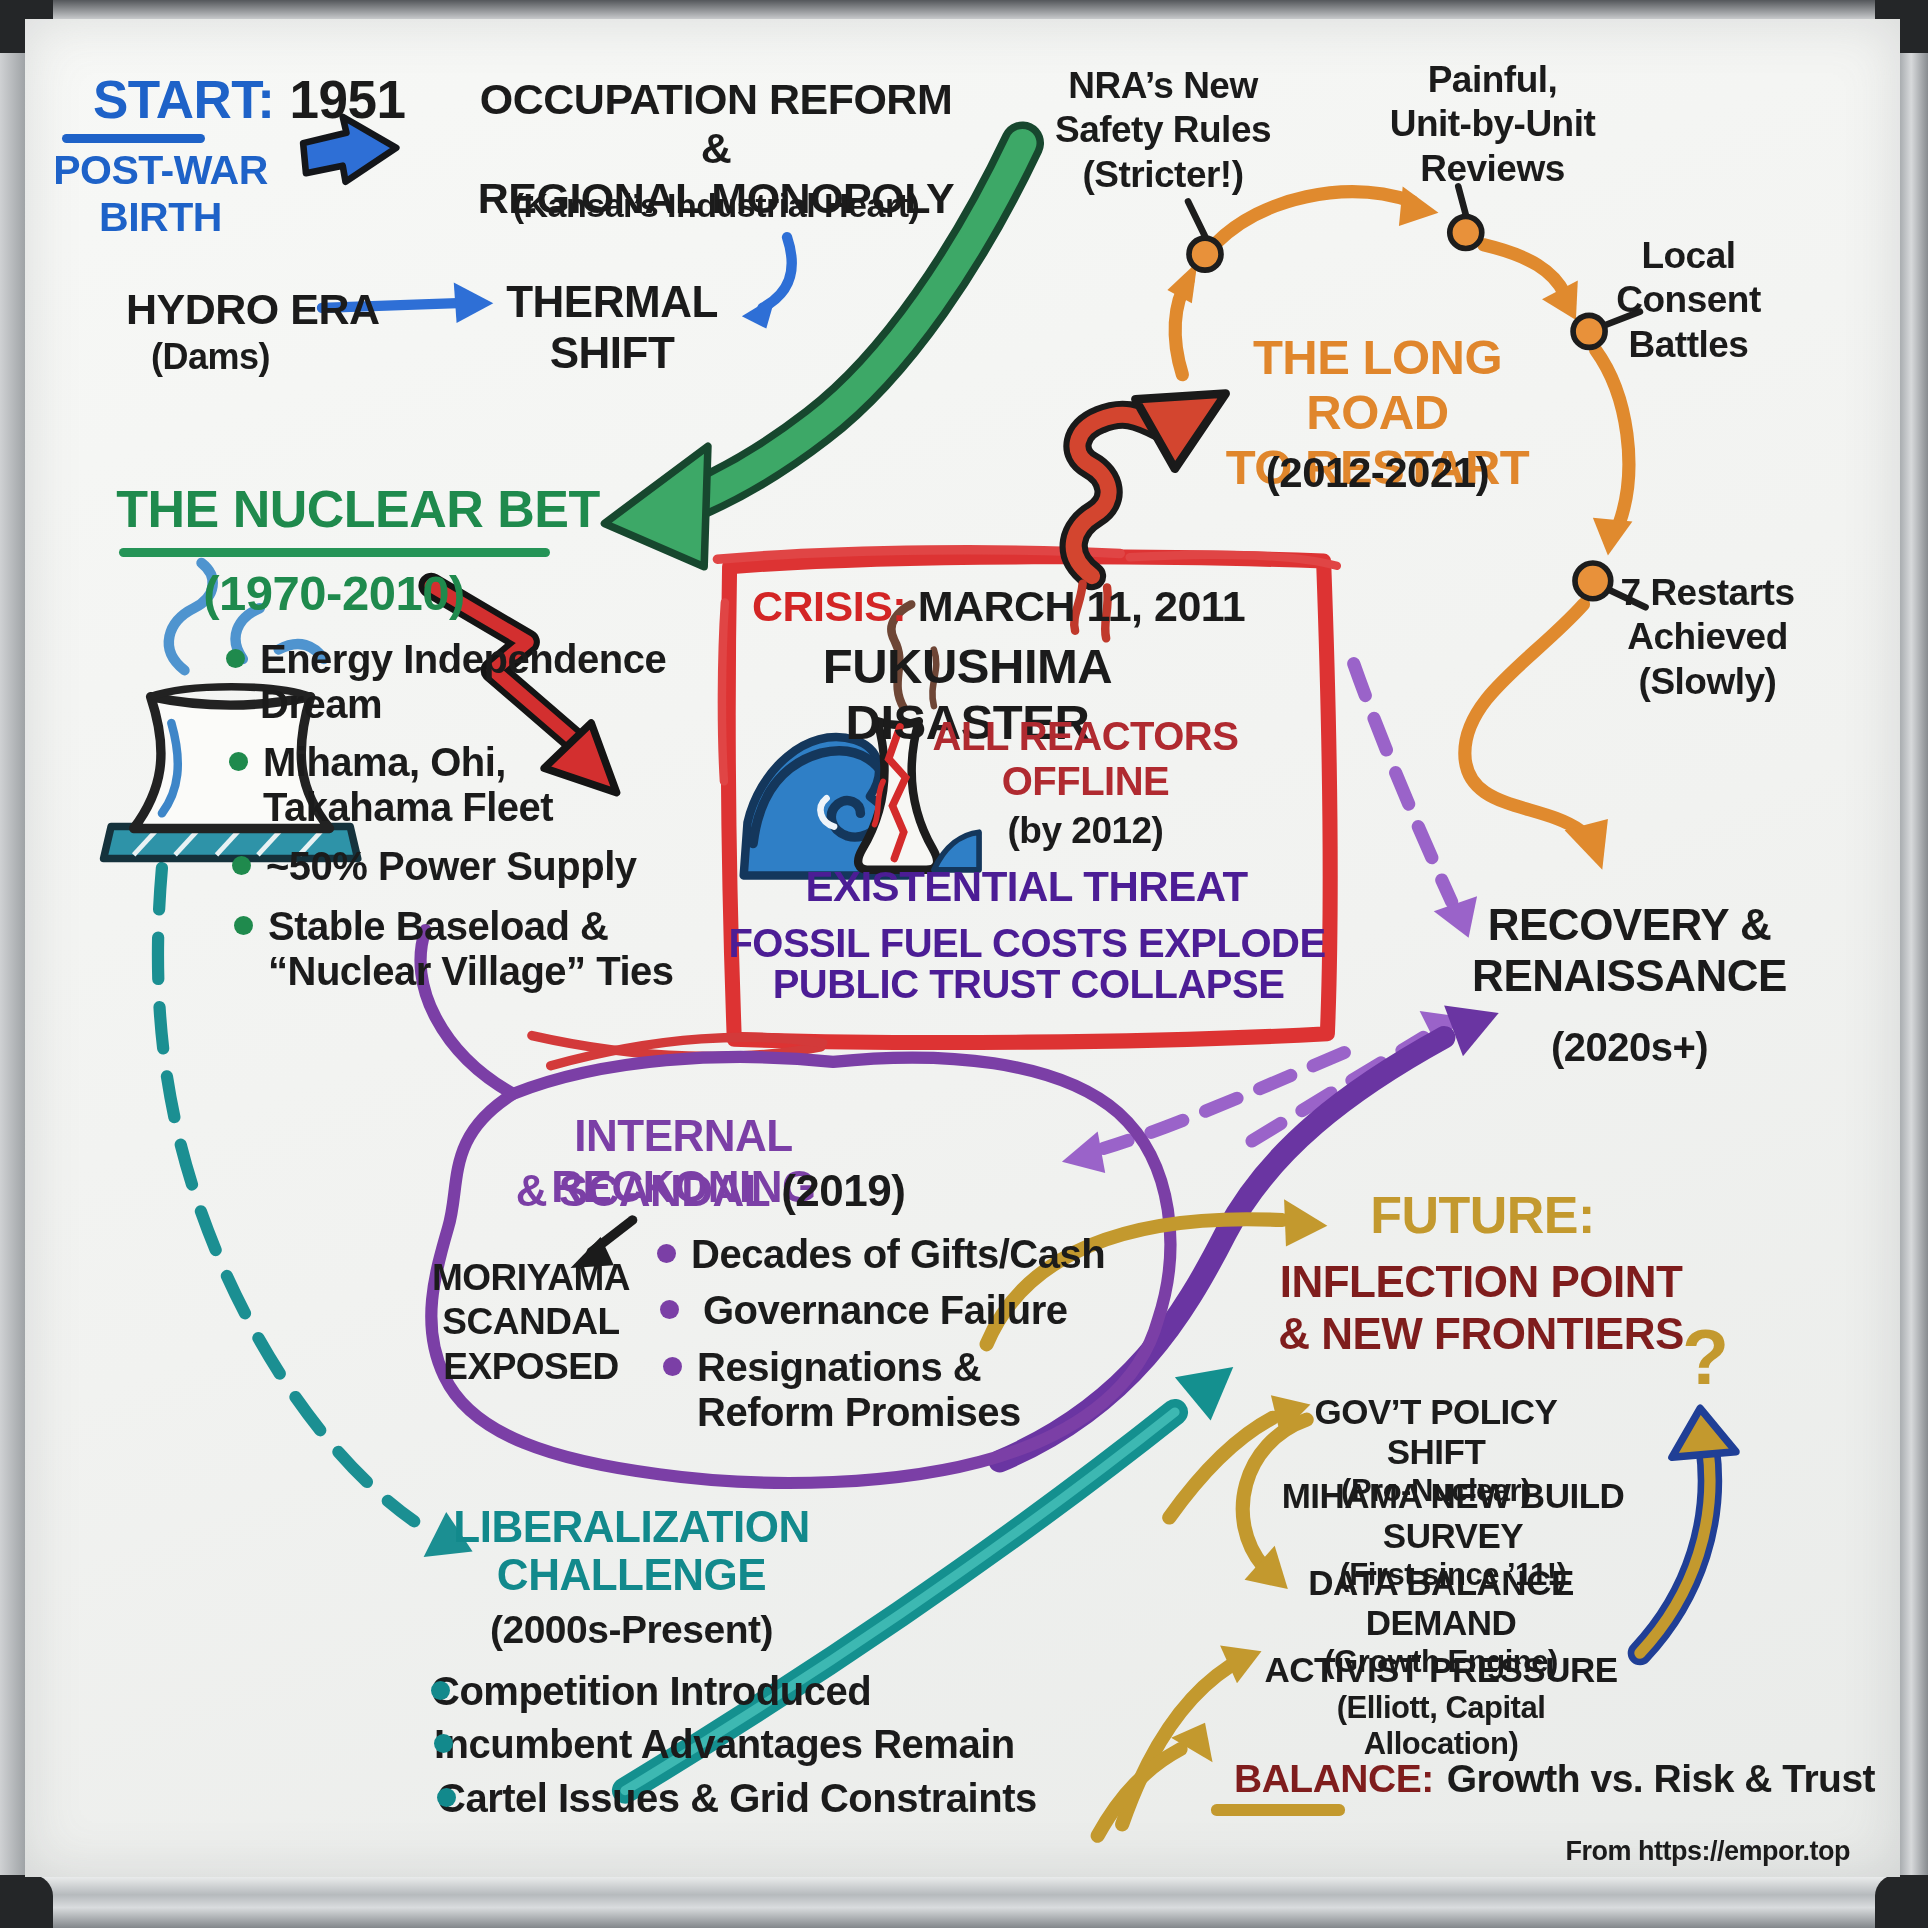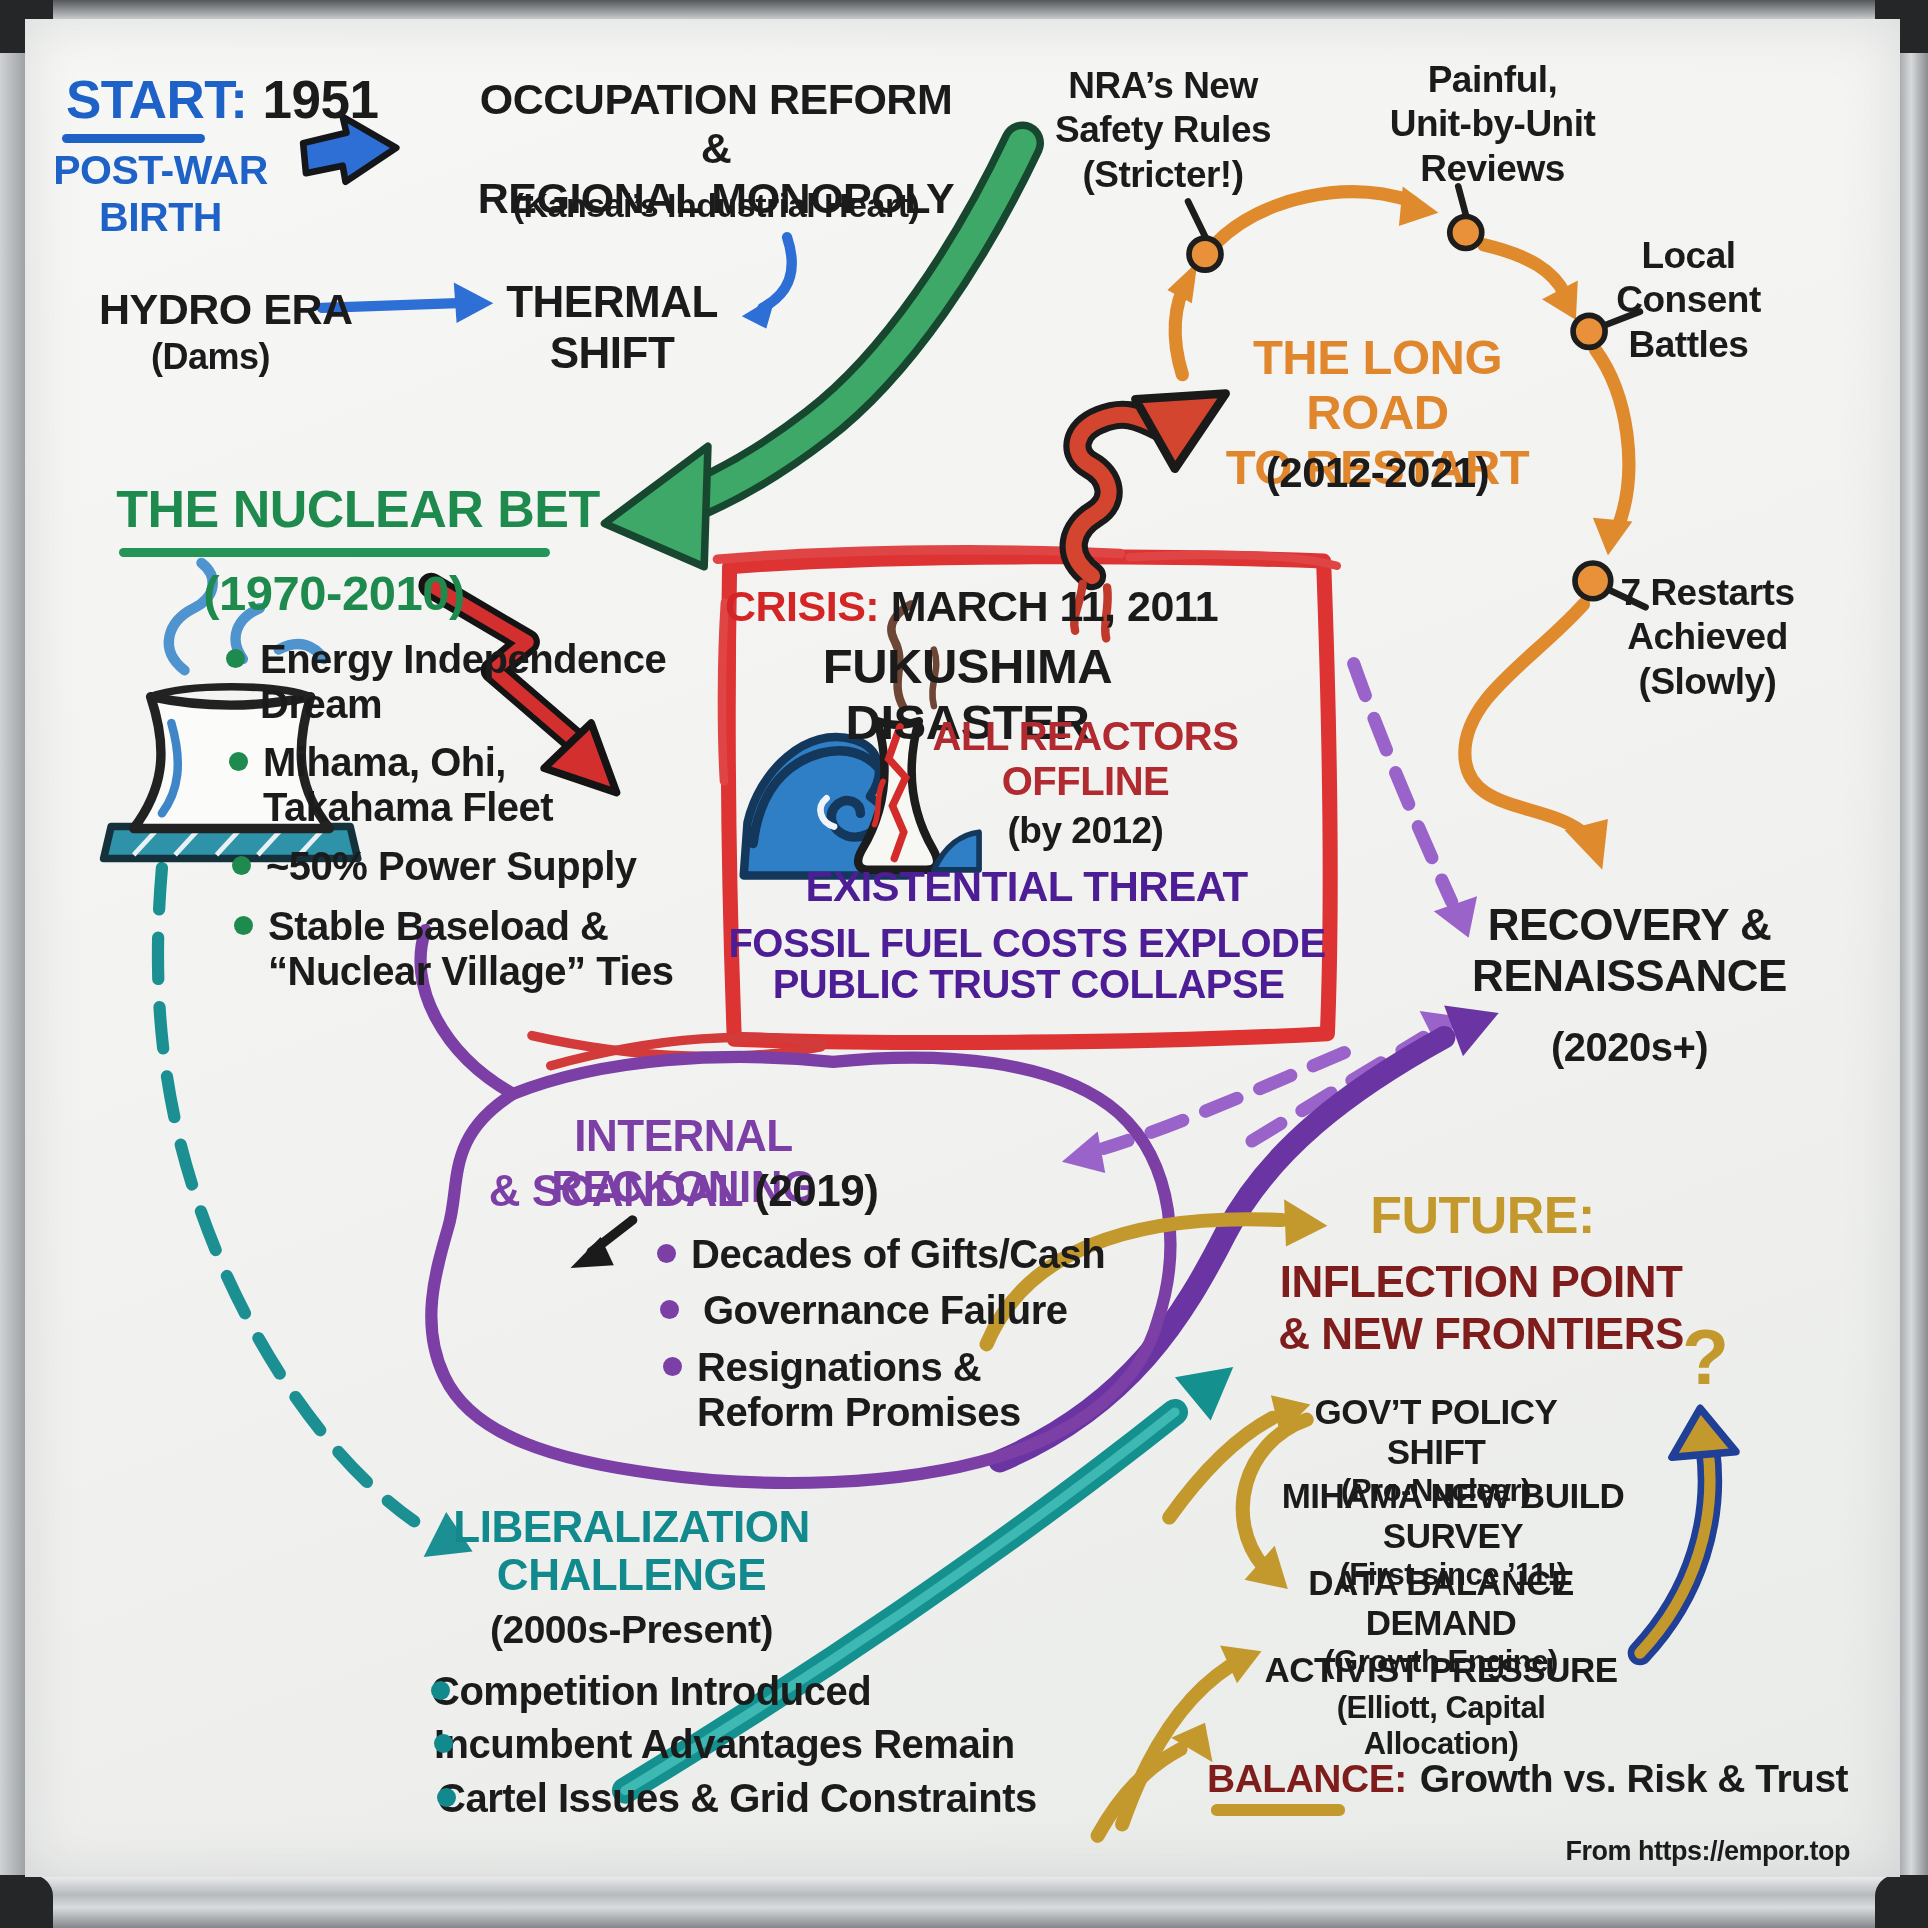--- a/index.html
+++ b/index.html
@@ -18,21 +18,21 @@
   .cap.br{right:0;bottom:0;border-radius:21px 0 0 0;}
   #board{position:absolute;left:24.5px;top:19px;right:28px;bottom:51px;
     background:linear-gradient(160deg,#f7f8f6 0%,#f1f2f0 55%,#e9ebe9 100%);
     box-shadow:inset 0 0 56px rgba(90,95,100,.18);}
   #art{position:absolute;left:0;top:0;width:1928px;height:1928px;}
   
   .t{position:absolute;font-weight:bold;color:#1b1b1b;line-height:1.15;letter-spacing:-0.5px;}
   .c{text-align:center;}
   .r{text-align:right;}
   .pre{white-space:pre-line;}
-  .nw{white-space:nowrap;}
+  .nw{white-space:nowrap;margin-left:27px;}
   .blue{color:#1e62c8}.green{color:#1f8a4d}.teal{color:#12898c}.orange{color:#e0862c}
   .purple{color:#7b3fa6}.gold{color:#c3992e}.royal{color:#7f1d1d}
   .red{color:#d32525}.dred{color:#b02a30}.crimson{color:#4c1d95}
   .shape{position:absolute;}
   
   .brow{position:absolute;display:flex;align-items:flex-start;gap:15px;font-weight:bold;
     font-size:40px;line-height:1.12;color:#1b1b1b;letter-spacing:-0.5px;}
   .bdot{flex:0 0 auto;width:19px;height:19px;border-radius:50%;margin-top:12.2px;}
   .bdot.g{background:#1f8a4d}.bdot.p{background:#7b3fa6}.bdot.t{background:#12898c}
   
@@ -334,20 +334,23 @@
   <div class="t c" id="offline-note">(by 2012)</div>
   <div class="t c crimson" id="threat1">EXISTENTIAL THREAT</div>
   <div class="t c crimson" id="threat2">FOSSIL FUEL COSTS EXPLODE</div>
   <div class="t c crimson" id="threat3">PUBLIC TRUST COLLAPSE</div>
 
   <div class="t c purple" id="int-title">INTERNAL RECKONING</div>
   <div class="t c nw" id="int-sub">
     <span class="purple">&amp; SCANDAL</span>
     <span>(2019)</span>
   </div>
+  <div class="t c pre" id="moriyama">MORIYAMA
+SCANDAL
+EXPOSED</div>
   <div class="brow" id="ibb1">
     <span class="bdot p"></span>
     <span class="pre">Decades of Gifts/Cash</span>
   </div>
   <div class="brow" id="ibb2">
     <span class="bdot p"></span>
     <span class="pre">Governance Failure</span>
   </div>
   <div class="brow" id="ibb3">
     <span class="bdot p"></span>

